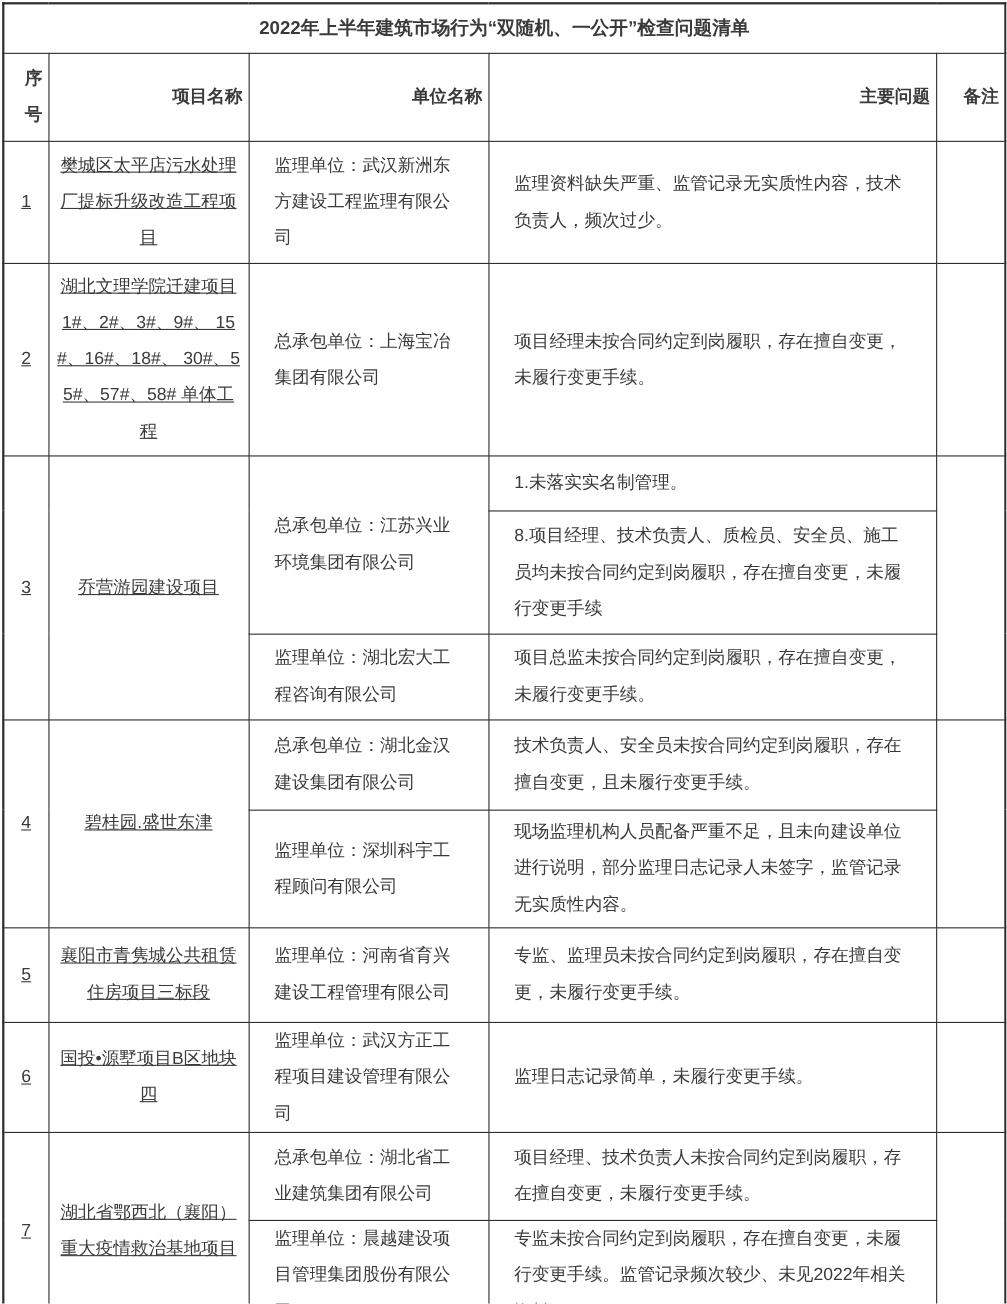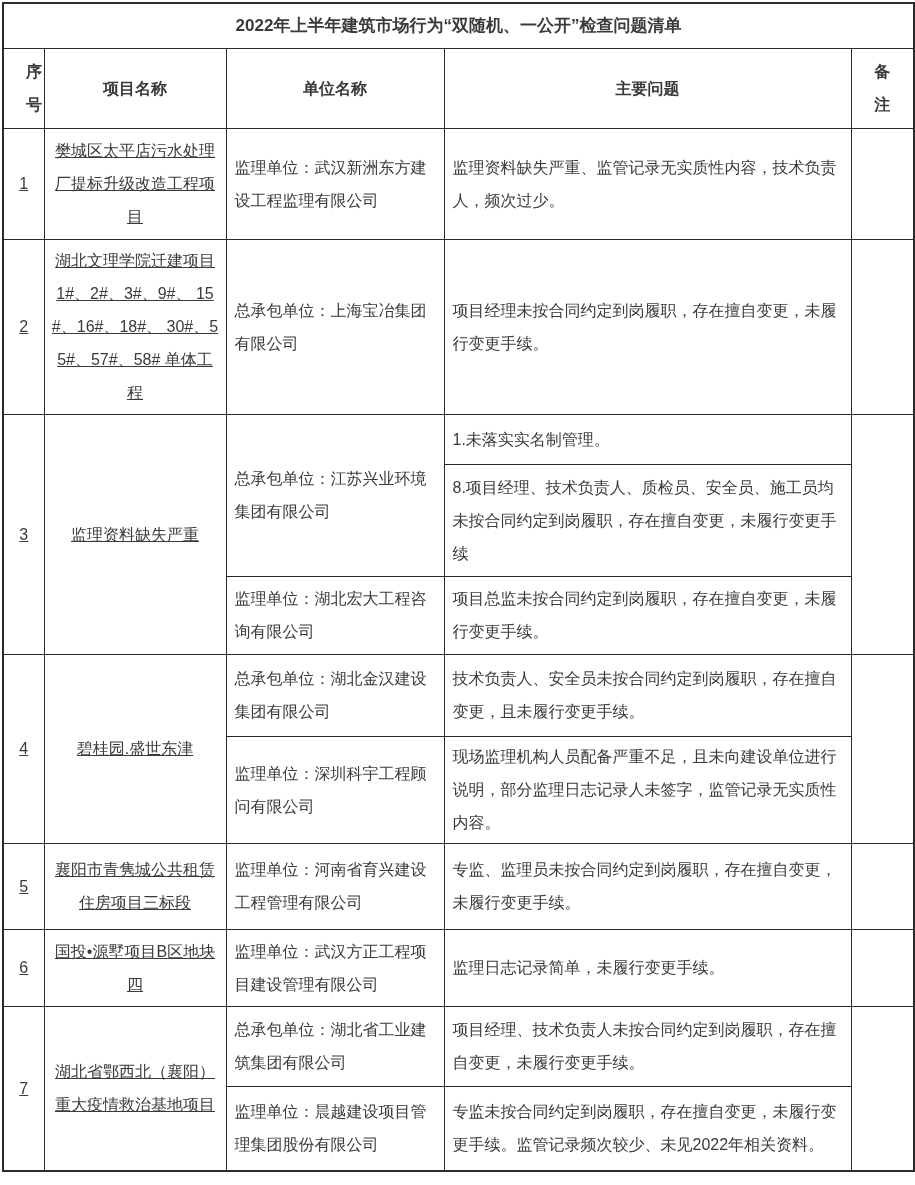--- a/index.html
+++ b/index.html
@@ -30,33 +30,33 @@
   }
   .title-cell {
     font-weight: bold;
     font-size: 17px;
     text-align: center;
     line-height: 1.4;
     padding: 0 0;
   }
   .head {
     font-weight: bold;
-    text-align: center;
-    padding: 0 22px;
+    text-align: right;
+    padding: 0 5px;
     word-break: break-all;
   }
   .c {
     text-align: center;
     padding: 0 6px;
     word-break: break-all;
     text-decoration: underline;
   }
   .l {
     text-align: left;
-    padding: 0 8px;
+    padding: 0 23px;
     word-break: break-all;
   }
 </style>
 </head>
 <body>
 
 <table class="doc">
   <colgroup>
     <col style="width:41px">
     <col style="width:182px">
@@ -89,21 +89,21 @@
   <tr style="height:175px">
     <td class="c">2</td>
     <td class="c">湖北文理学院迁建项目 1#、2#、3#、9#、 15#、16#、18#、 30#、55#、57#、58# 单体工程</td>
     <td class="l">总承包单位：上海宝冶集团有限公司</td>
     <td class="l">项目经理未按合同约定到岗履职，存在擅自变更，未履行变更手续。</td>
     <td></td>
   </tr>
 
   <tr style="height:50px">
     <td class="c" rowspan="3">3</td>
-    <td class="c" rowspan="3">监理资料缺失严重</td>
+    <td class="c" rowspan="3">乔营游园建设项目</td>
     <td class="l" rowspan="2">总承包单位：江苏兴业环境集团有限公司</td>
     <td class="l">1.未落实实名制管理。</td>
     <td rowspan="3"></td>
   </tr>
   <tr style="height:112px">
     <td class="l">8.项目经理、技术负责人、质检员、安全员、施工员均未按合同约定到岗履职，存在擅自变更，未履行变更手续</td>
   </tr>
   <tr style="height:78px">
     <td class="l">监理单位：湖北宏大工程咨询有限公司</td>
     <td class="l">项目总监未按合同约定到岗履职，存在擅自变更，未履行变更手续。</td>

